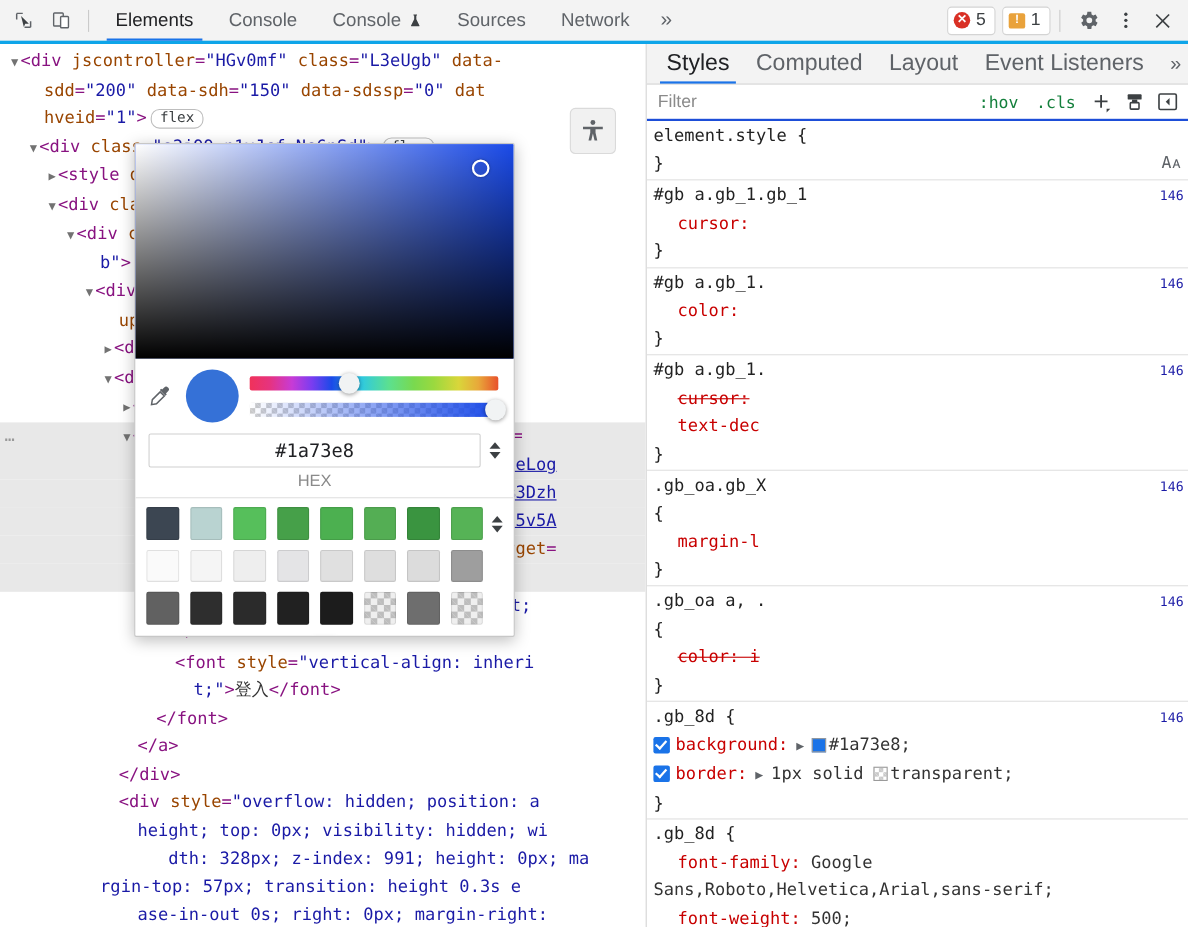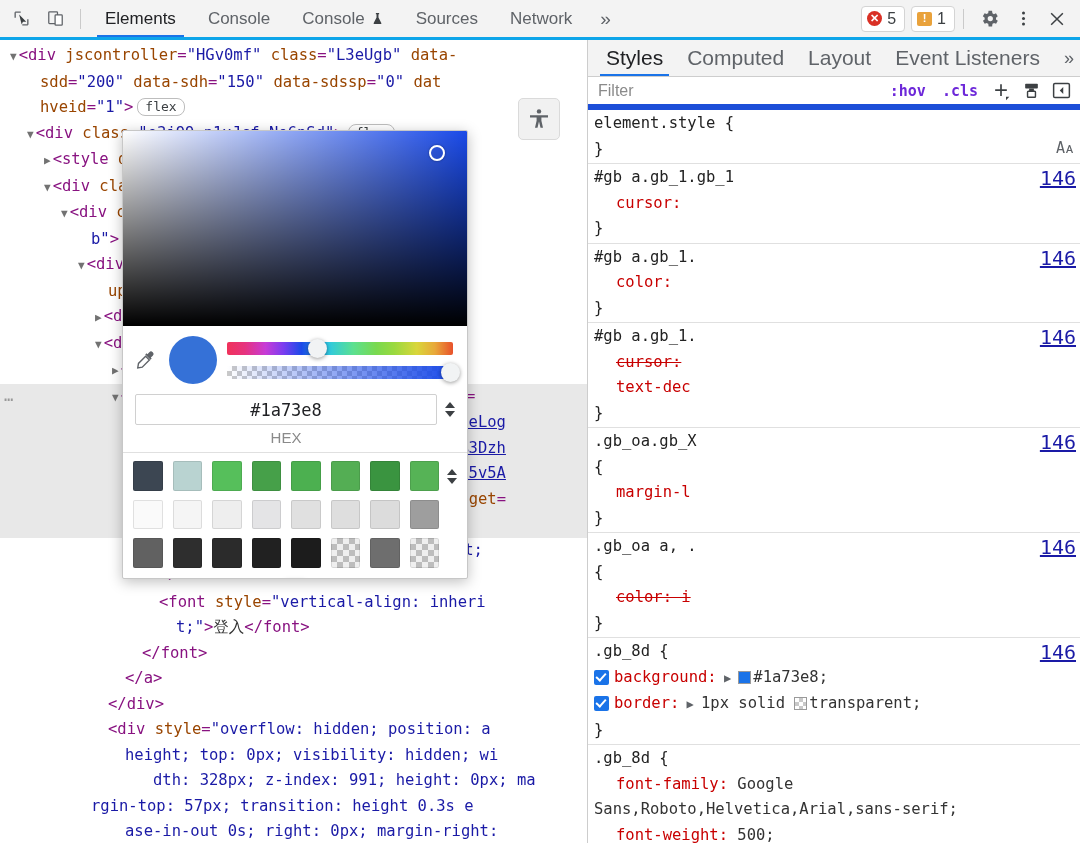--- a/index.html
+++ b/index.html
@@ -137,37 +137,37 @@
   }
   .stab.active { color: #202124; }
   .stab.active::after {
     content: ""; position: absolute; left: 6px; right: 6px; bottom: 0;
     height: 2px; background: #1a73e8;
   }
   .stab-more { display: flex; align-items: center; padding: 0 12px; font-size: 18px; color: #5f6368; cursor: pointer; }
 
   .filter-bar {
     height: 33px; min-height: 33px;
-    border-bottom: 6px solid #1d4ed8;
+    border-bottom: 2px solid #1d4ed8;
     background: #fff;
     display: flex; align-items: center;
     padding: 0 6px 0 0;
     gap: 4px;
   }
   .filter-input {
     flex: 1 1 auto; min-width: 0; height: 26px;
     border: none; outline: none;
     font-size: 16px; color: #202124;
     padding-left: 10px; background: transparent;
     font-family: "Liberation Sans", sans-serif;
   }
   .filter-input::placeholder { color: #8a8a8a; }
   .fb-btn {
     font-family: "DejaVu Sans Mono", "Liberation Mono", monospace;
-    font-size: 15px; font-weight: bold; color: #6d28d9;
+    font-size: 15px; font-weight: normal; color: #15803d;
     padding: 2px 6px; border-radius: 3px; cursor: pointer;
   }
   .fb-icon { width: 26px; height: 24px; display: flex; align-items: center; justify-content: center; cursor: pointer; border-radius: 3px; }
 
   .styles-scroll {
     flex: 1 1 auto; overflow: hidden;
     font-family: "DejaVu Sans Mono", "Liberation Mono", monospace;
     font-size: 15.5px; line-height: 25.5px;
   }
   .rule {
@@ -176,22 +176,22 @@
     position: relative;
     white-space: pre-wrap;
   }
   .sel { color: #222; }
   .prop { color: #c80000; padding-left: 22px; display: inline-block; }
   .prop.nopad { padding-left: 0; }
   .pval-gray { color: #333; }
   .strike { text-decoration: line-through; color: #c80000; }
   .srclink {
     position: absolute; right: 4px; top: 2px;
-    color: #1a1aa6; text-decoration: underline;
-    font-size: 20px; cursor: pointer; white-space: nowrap;
+    color: #1a1aa6; 
+    font-size: 12px; cursor: pointer; white-space: nowrap;
   }
   .cb {
     width: 15px; height: 15px; border-radius: 2px;
     background: #1a73e8; display: inline-block;
     vertical-align: -3px; margin-right: 5px; position: relative; cursor: pointer;
   }
   .cb::after {
     content: ""; position: absolute; left: 4px; top: 1px;
     width: 4px; height: 8px;
     border: solid #fff; border-width: 0 2px 2px 0;

